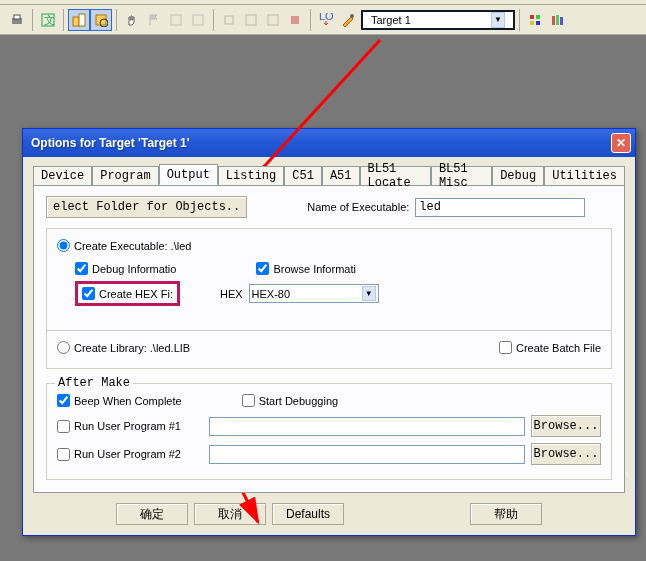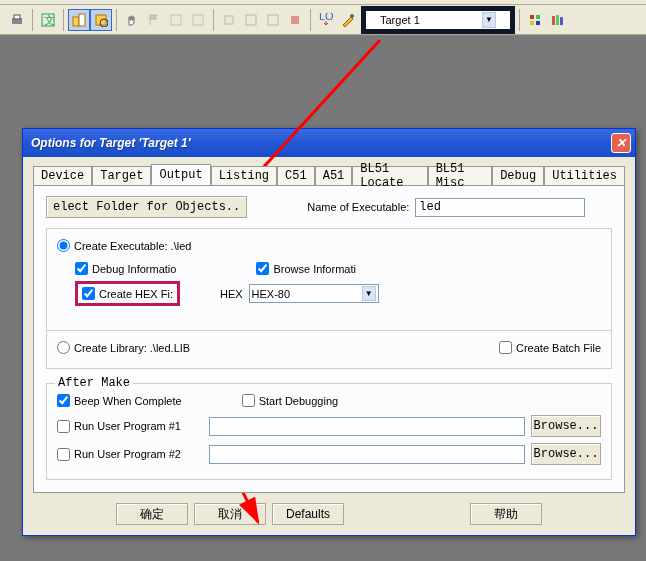--- a/index.html
+++ b/index.html
@@ -4,26 +4,26 @@
 <style>
 * { box-sizing: border-box; margin: 0; padding: 0; font-family: "Microsoft Sans Serif", Tahoma, sans-serif; font-size: 11px; }
 body { background: #787878; width: 646px; height: 561px; overflow: hidden; position: relative; }
 
 
 .top-strip { background: #ece9d8; height: 5px; border-bottom: 1px solid #aca899; }
 .toolbar { background: #ece9d8; height: 30px; display: flex; align-items: center; padding: 2px 6px; border-bottom: 1px solid #aca899; gap: 0; }
 .toolbar-sep { width: 1px; height: 22px; background: #aca899; margin: 0 4px; }
 .tool-btn { width: 22px; height: 22px; display: flex; align-items: center; justify-content: center; border: 1px solid transparent; }
 .tool-btn.active { border: 1px solid #316ac5; background: #c1d2ee; }
-.target-combo { margin-left: 2px; height: 28px; width: 154px; border: 5px solid #0f172a; background: #fff; display: flex; align-items: center; padding: 0 14px; font-family: Consolas, monospace; font-size: 12px; }
+.target-combo { margin-left: 2px; height: 20px; width: 154px; border: 2px solid #0f172a; background: #fff; display: flex; align-items: center; padding: 0 8px; font-family: Consolas, monospace; font-size: 12px; }
 .target-combo .dd { margin-left: auto; width: 14px; height: 16px; background: #dbe4f5; border: 1px solid #b5c9e5; display: flex; align-items: center; justify-content: center; font-size: 8px; }
 
 
 .dialog { position: absolute; left: 22px; top: 128px; width: 614px; background: #ece9d8; border: 1px solid #0831d9; box-shadow: 2px 2px 6px rgba(0,0,0,0.4); }
-.titlebar { height: 28px; background: linear-gradient(to bottom,#3a6be0 0%,#2157d6 50%,#1a4ec7 100%); display: flex; align-items: center; padding: 0 4px 0 8px; font-style: italic; }
+.titlebar { height: 28px; background: linear-gradient(to bottom,#3a6be0 0%,#2157d6 50%,#1a4ec7 100%); display: flex; align-items: center; padding: 0 4px 0 8px; }
 .titlebar-text { color: #fff; font-weight: bold; font-size: 12px; text-shadow: 1px 1px 1px rgba(0,0,0,0.3); }
 .close-btn { margin-left: auto; width: 20px; height: 20px; background: #e36252; border: 1px solid #fff; border-radius: 3px; color: #fff; display: flex; align-items: center; justify-content: center; font-weight: bold; font-size: 12px; }
 
 .dialog-body { padding: 8px 10px 10px; font-family: "Courier New", monospace; font-size: 12px; }
 
 
 .tabs { display: flex; height: 20px; position: relative; top: 1px; z-index: 2; }
 .tab { padding: 2px 7px; border: 1px solid #919b9c; border-bottom: none; background: #f7f5ee; margin-right: 0; font-family: "Courier New", monospace; font-size: 12px; height: 19px; display: flex; align-items: center; }
 .tab.active { background: #fcfcfe; height: 21px; margin-top: -2px; border-bottom: 1px solid #fcfcfe; }
 .tab-panel { border: 1px solid #919b9c; background: #fcfcfe; padding: 10px 12px 12px; position: relative; z-index: 1; }
@@ -159,21 +159,21 @@
 </div>
 
 <div class="dialog">
   <div class="titlebar">
     <span class="titlebar-text">Options for Target 'Target 1'</span>
     <div class="close-btn">✕</div>
   </div>
   <div class="dialog-body">
     <div class="tabs">
       <div class="tab">Device</div>
-      <div class="tab">Target</div>
+      <div class="tab">Program</div>
       <div class="tab active">Output</div>
       <div class="tab">Listing</div>
       <div class="tab">C51</div>
       <div class="tab">A51</div>
       <div class="tab">BL51 Locate</div>
       <div class="tab">BL51 Misc</div>
       <div class="tab">Debug</div>
       <div class="tab">Utilities</div>
     </div>
     <div class="tab-panel">

